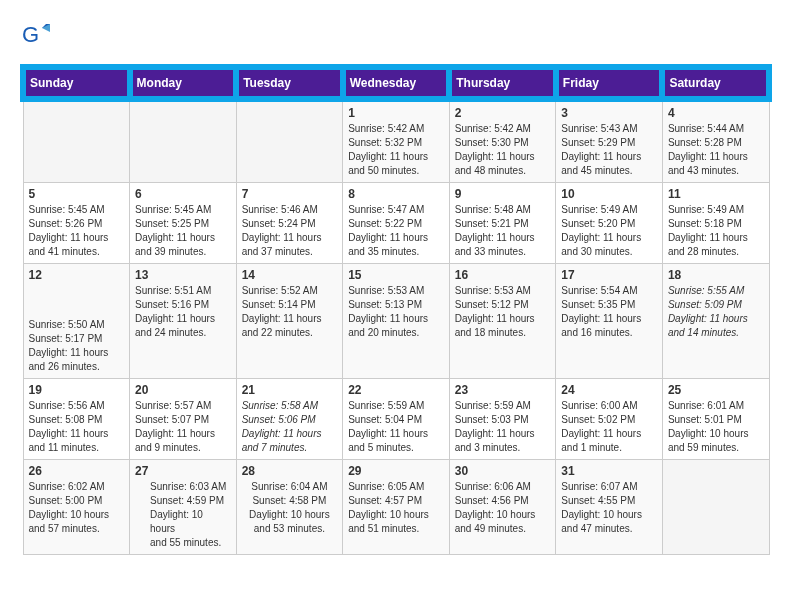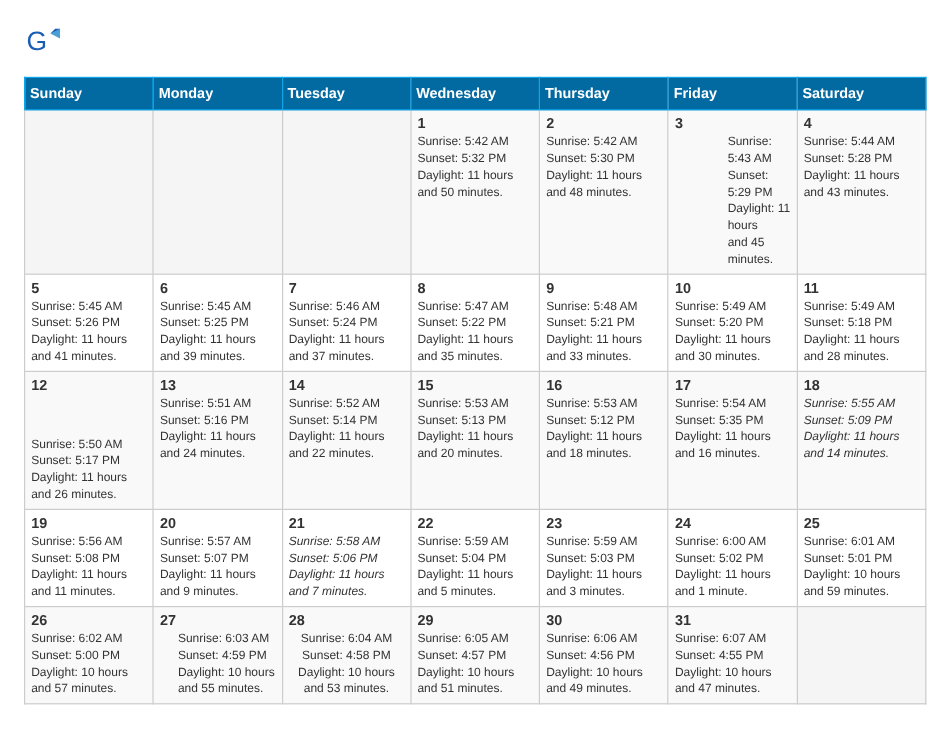--- a/index.html
+++ b/index.html
@@ -47,27 +47,27 @@
     .subtitle {
       font-size: 14px;
       color: #555;
     }
     .calendar {
       width: 100%;
       border-collapse: collapse;
       border: 1px solid #ccc;
     }
     .calendar th {
-      background-color: #0369a1;
+      background-color: #4c1d95;
       color: #fff;
       font-size: 12px;
       font-weight: bold;
       padding: 6px 4px;
       text-align: left;
-      border: 1px solid #0ea5e9;
+      border: 6px solid #0ea5e9;
     }
     .calendar td {
       width: calc(100% / 7);
       vertical-align: top;
       border: 1px solid #ccc;
       padding: 4px 5px;
       font-size: 10px;
       color: #333;
       height: 80px;
       background: #fff;
@@ -142,21 +142,21 @@
           </td>
           <td>
             <span class="day-num">2</span>
             <div class="day-detail" style="white-space: pre-line;">Sunrise: 5:42 AM
 Sunset: 5:30 PM
 Daylight: 11 hours
 and 48 minutes.</div>
           </td>
           <td>
             <span class="day-num">3</span>
-            <div class="day-detail" style="white-space: pre-line; margin-left: 44px;">Sunrise: 5:43 AM
+            <div class="day-detail" style="white-space: pre-line;">Sunrise: 5:43 AM
 Sunset: 5:29 PM
 Daylight: 11 hours
 and 45 minutes.</div>
           </td>
           <td>
             <span class="day-num">4</span>
             <div class="day-detail" style="white-space: pre-line;">Sunrise: 5:44 AM
 Sunset: 5:28 PM
 Daylight: 11 hours
 and 43 minutes.</div>

